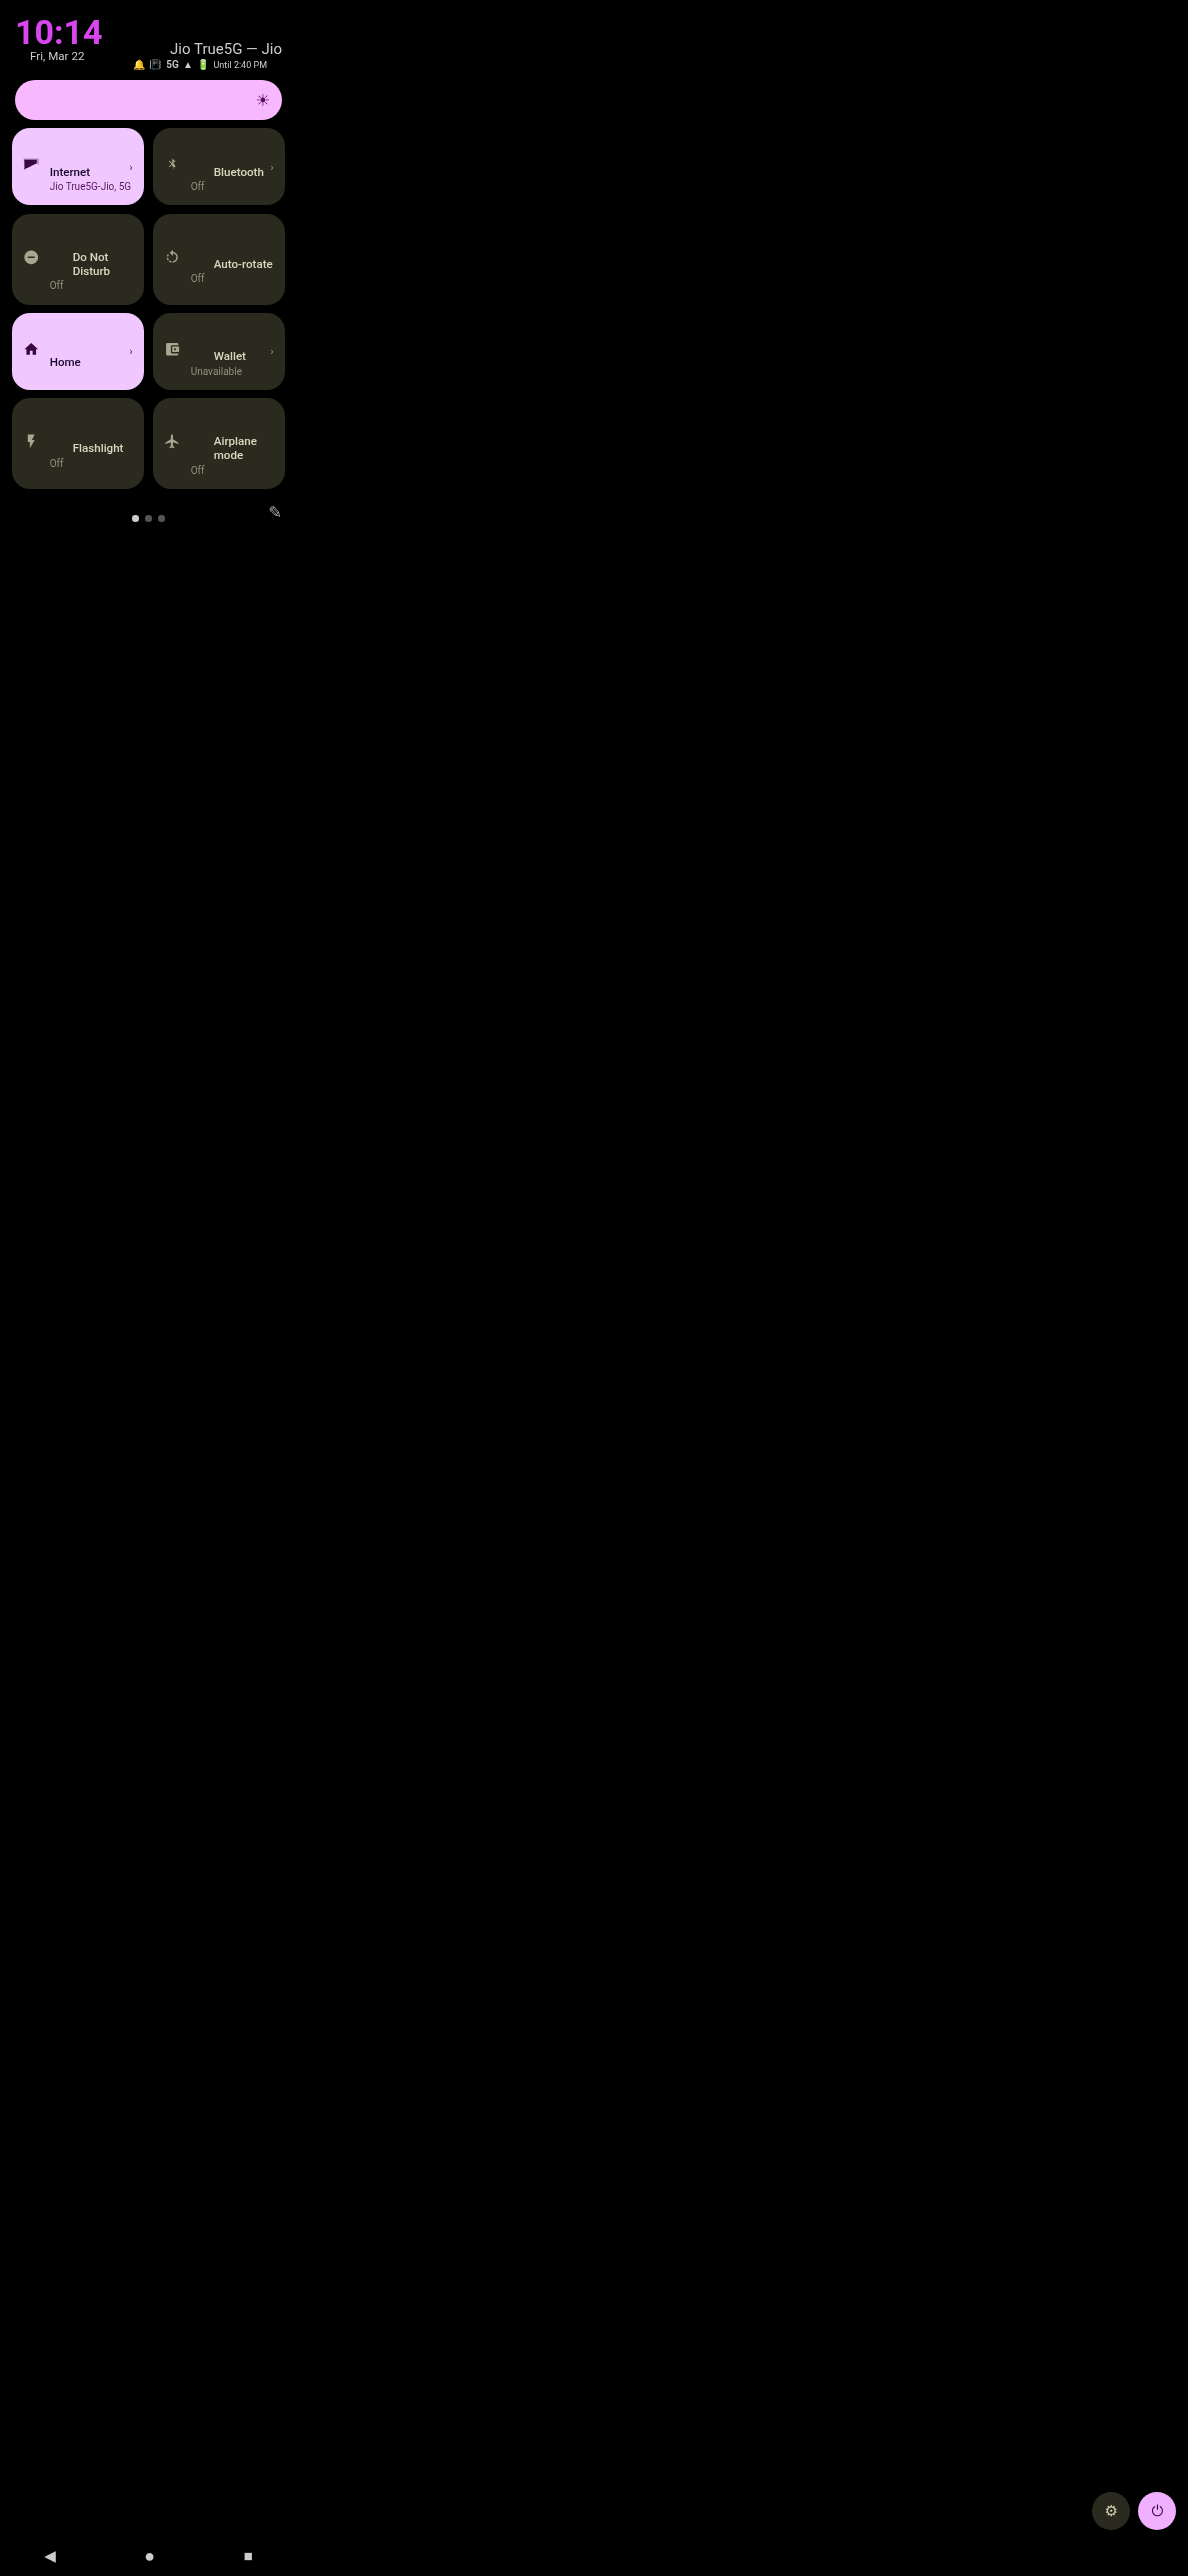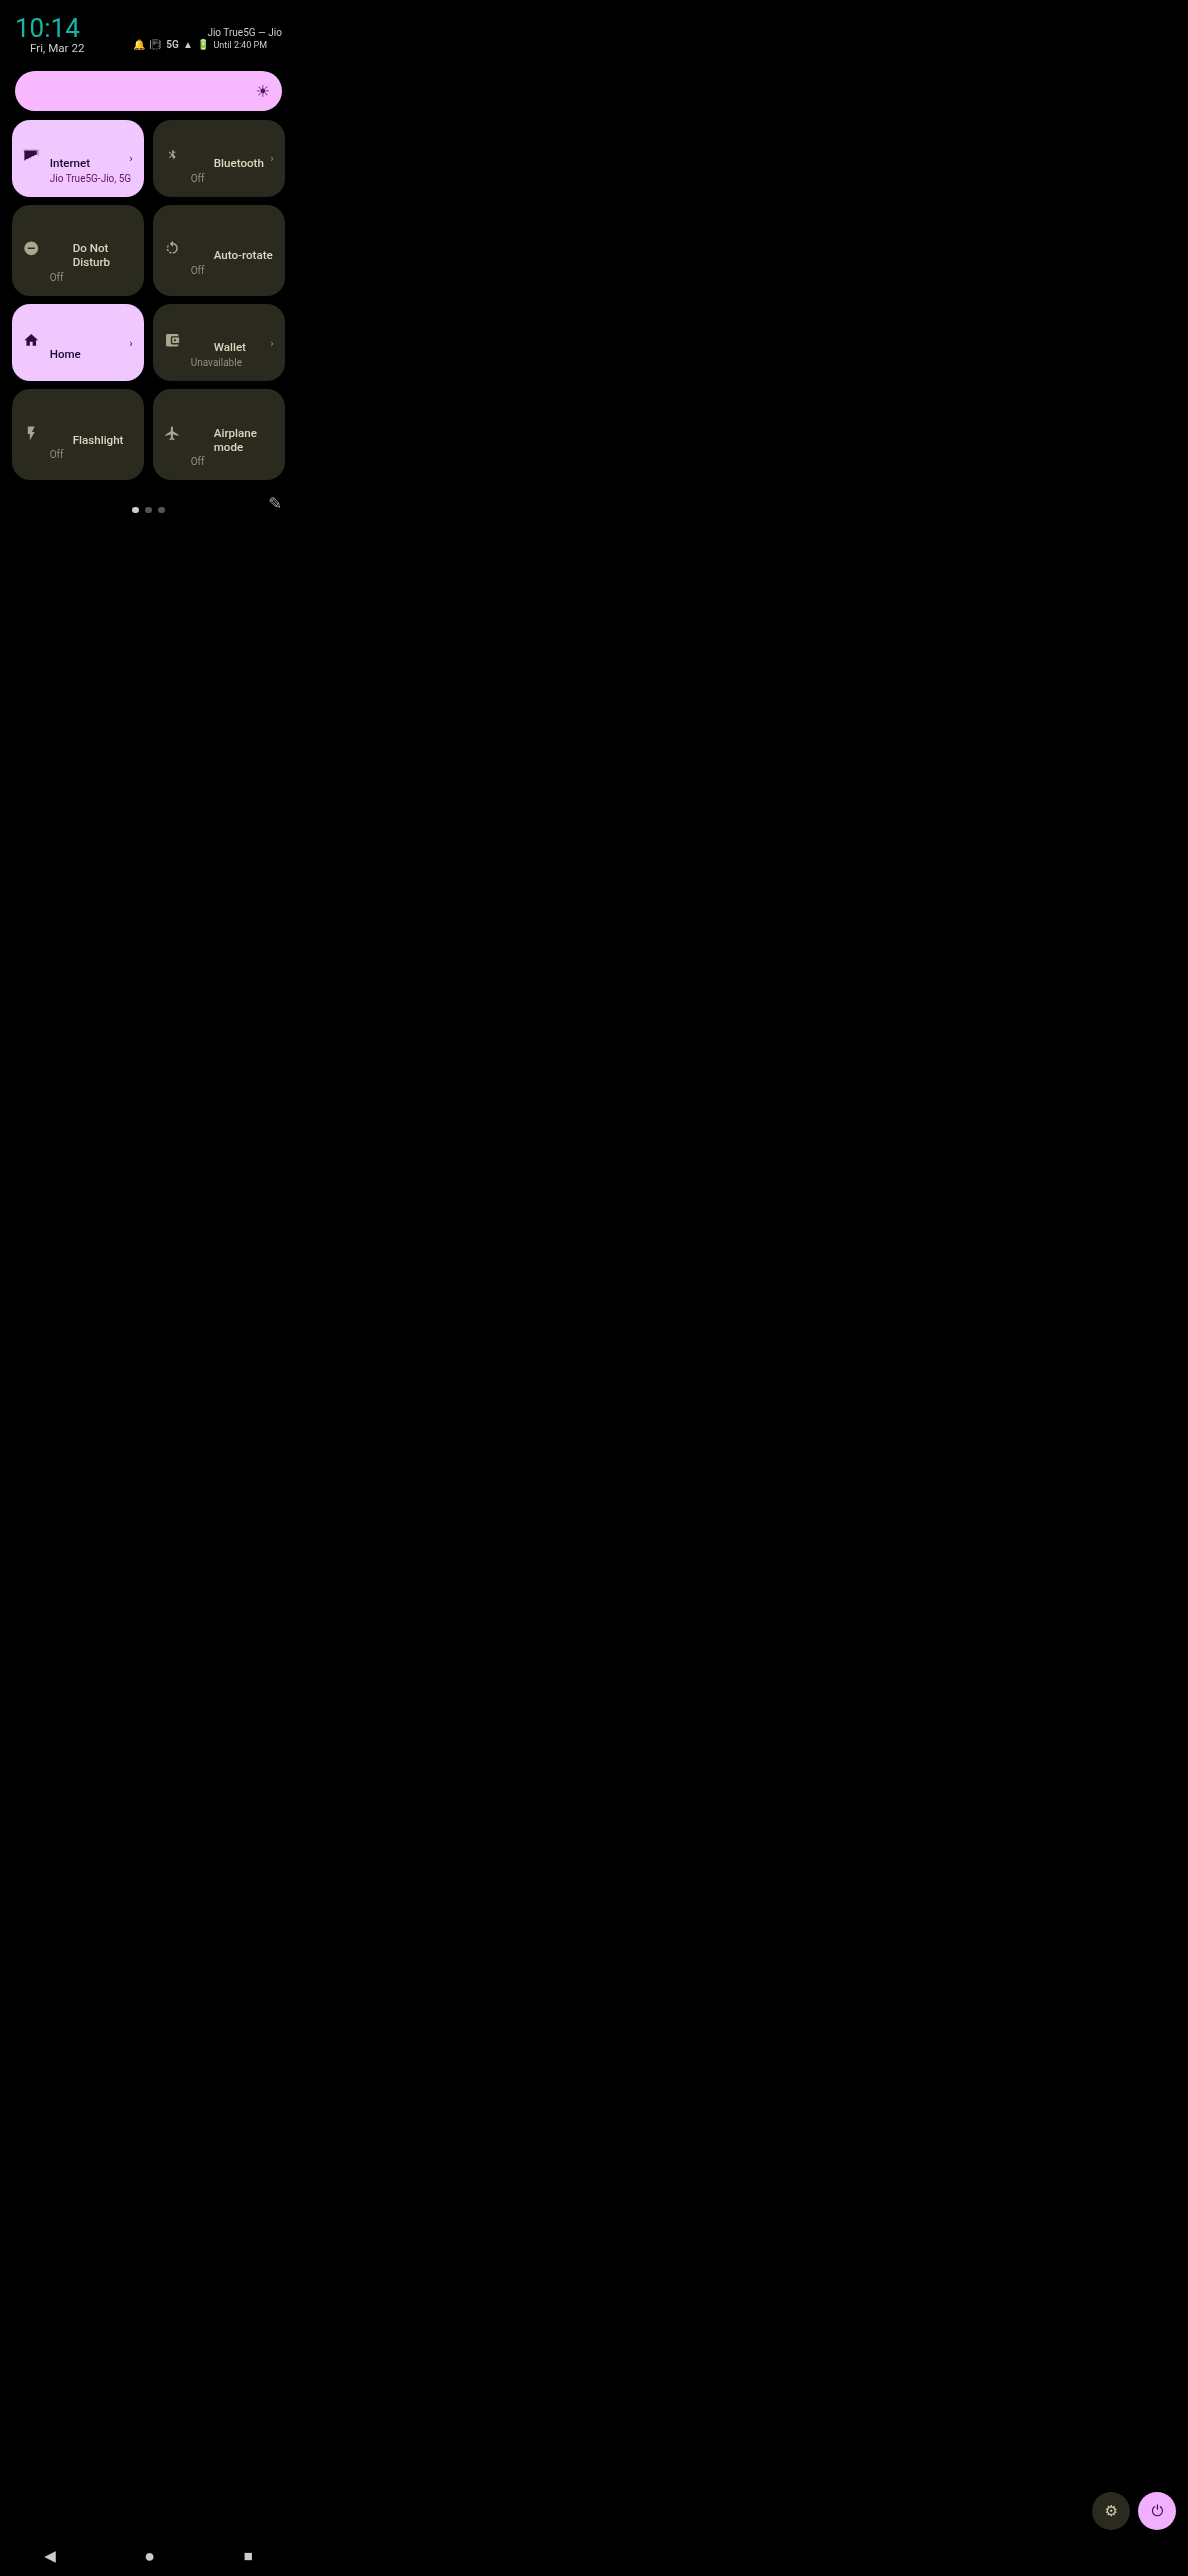--- a/index.html
+++ b/index.html
@@ -16,30 +16,30 @@
     }
 
     .status-bar {
       display: flex;
       justify-content: space-between;
       align-items: flex-start;
       padding: 15px 15px 3.3px 15px;
     }
 
     .time {
-      font-size: 26px;
-      font-weight: 400;
+      font-size: 34px;
+      font-weight: 700;
       line-height: 1;
-      color: #14b8a6;
+      color: #d946ef;
     }
 
     .carrier {
-      font-size: 10px;
+      font-size: 15px;
       color: #ccc;
-      margin-top: 5px;
+      margin-top: 18px;
       text-align: right;
     }
 
     .status-row {
       display: flex;
       justify-content: flex-end;
       align-items: center;
       gap: 4.1px;
       margin-top: 1.7px;
       padding-right: 15px;

